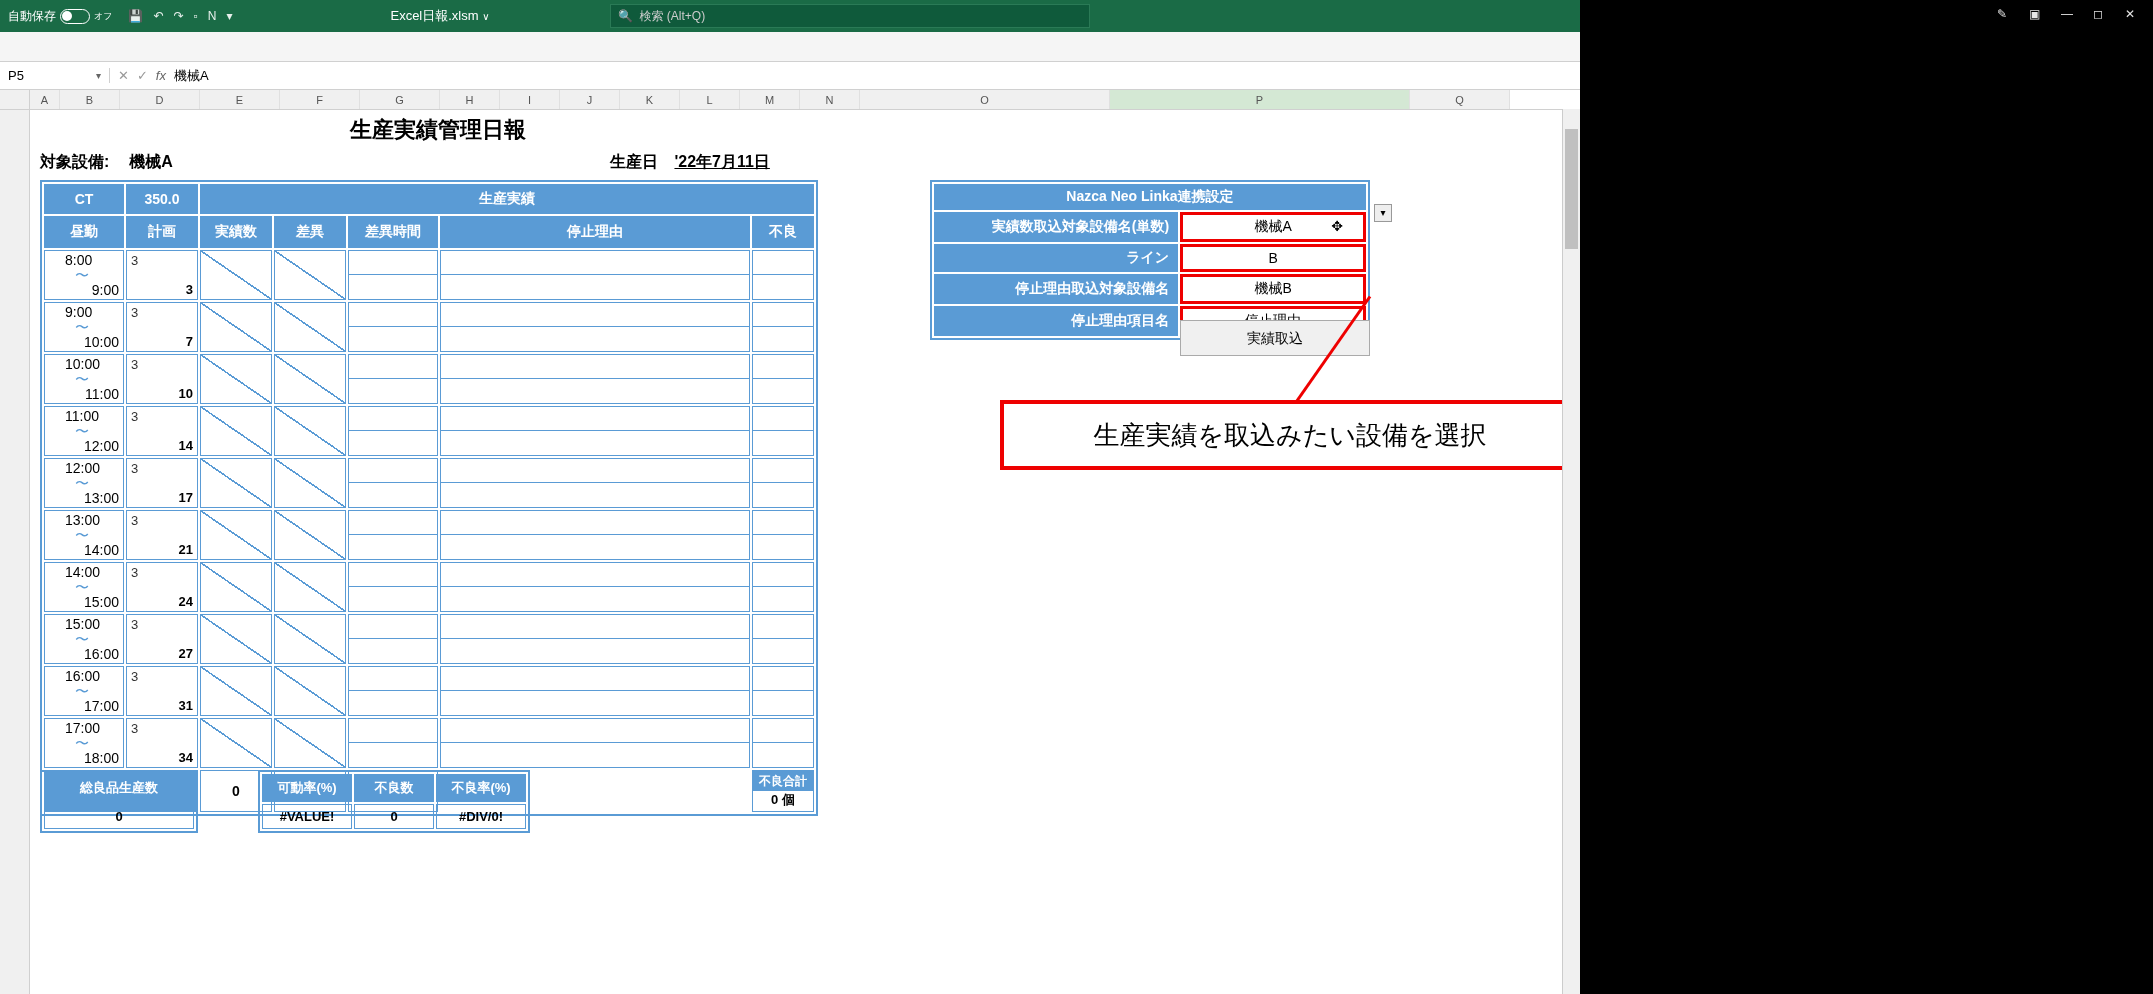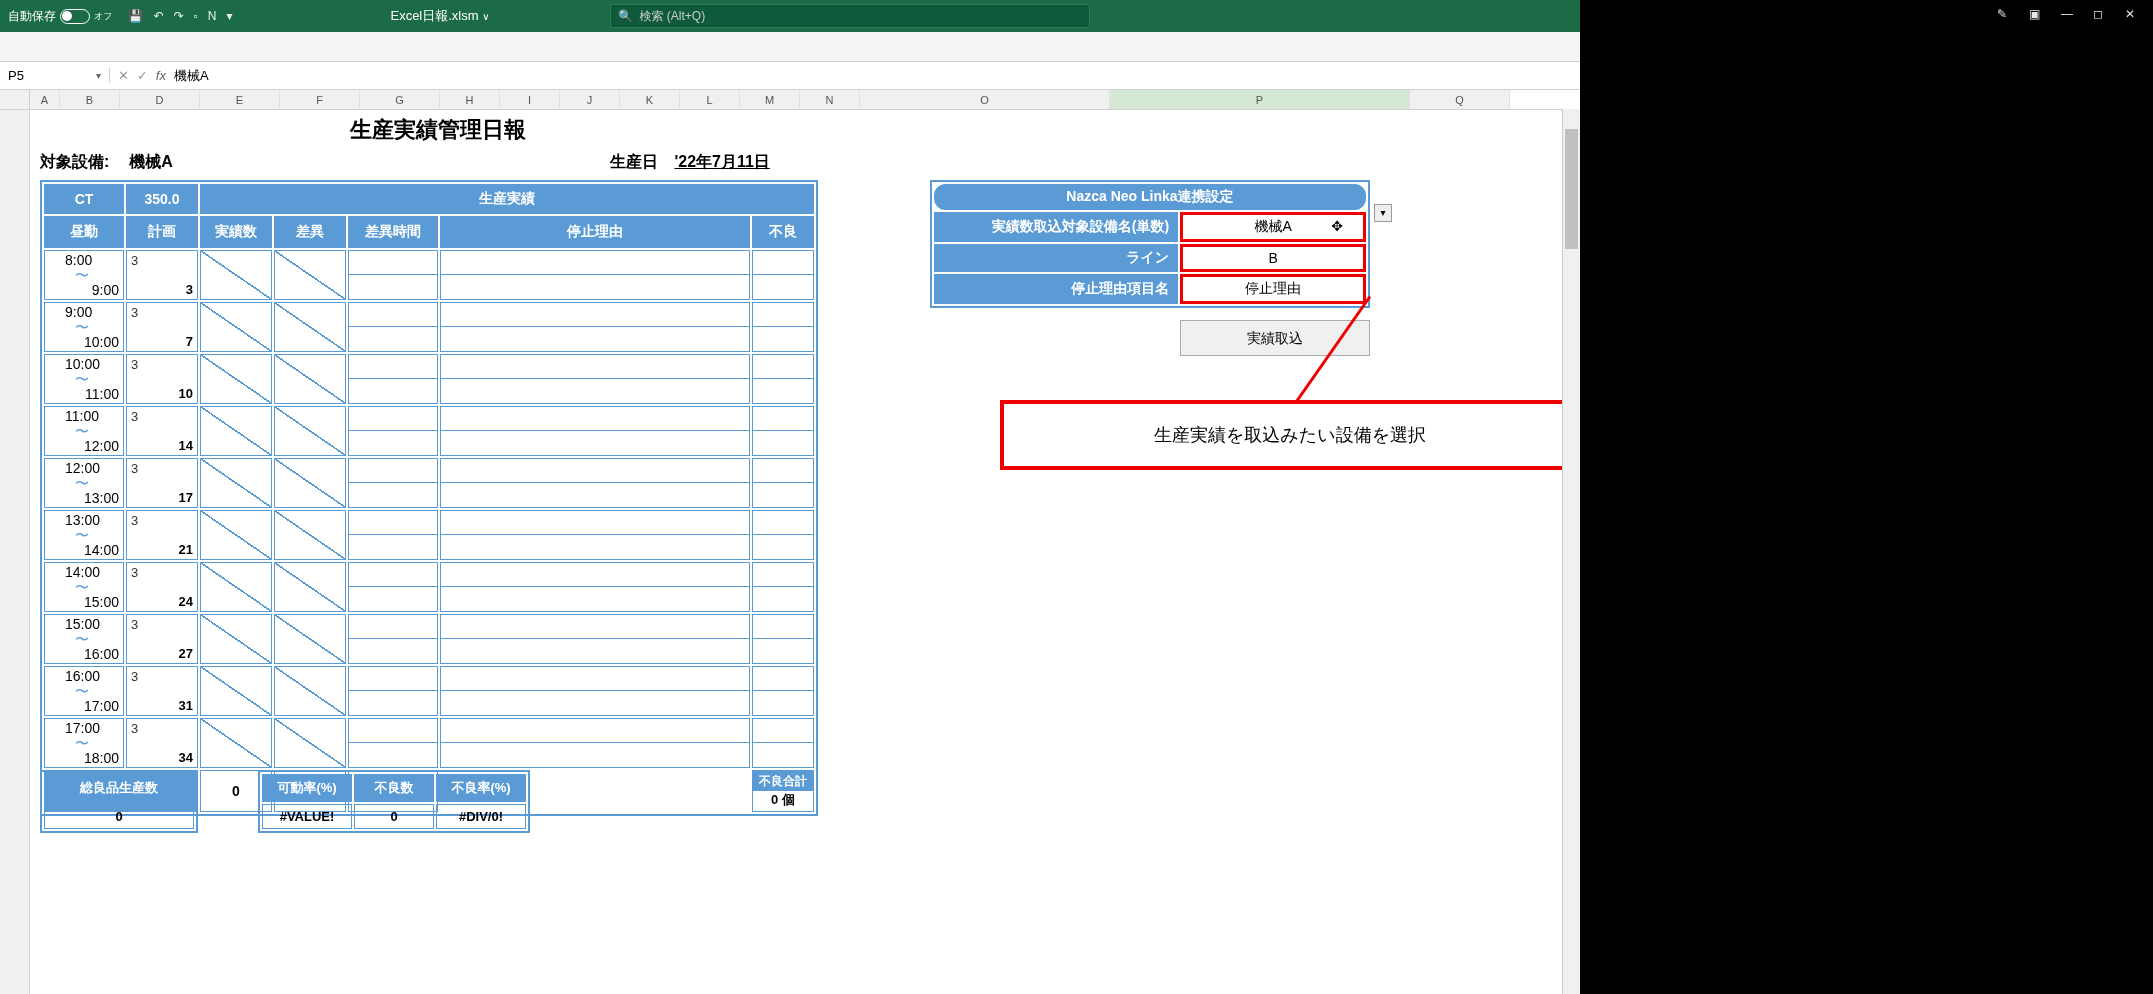--- a/index.html
+++ b/index.html
@@ -66,28 +66,28 @@
 
 
 .bottab { position:absolute; border:2px solid #5a9bd5; }
 .bottab th { background:#5a9bd5; color:#fff; font-size:13px; padding:4px 8px; border:1px solid #5a9bd5;}
 .bottab td { text-align:center; font-size:13px; padding:4px 8px; border:1px solid #5a9bd5; font-weight:bold;}
 
 
 .nazca { position:absolute; left:900px; top:70px; width:440px; border:2px solid #5a9bd5;}
 .nazca th { background:#5a9bd5; color:#fff; font-size:14px; padding:3px 8px; text-align:right; border:1px solid #5a9bd5;}
 .nazca td { font-size:14px; padding:3px 8px; text-align:center; border:1px solid #5a9bd5;}
-.nazca .title { text-align:center; font-weight:bold;border-radius:11px;}
+.nazca .title { text-align:center; font-weight:bold;}
 .redbox { border:3px solid #e00 !important; }
 .dd-btn { position:absolute; left:1344px; top:94px; width:18px; height:18px; border:1px solid #999; background:#eee; font-size:10px; text-align:center; line-height:16px;}
 
 .importbtn { position:absolute; left:1150px; top:210px; width:190px; height:36px; border:1px solid #aaa; background:#f0f0f0; font-size:14px; text-align:center; line-height:34px;}
 
 
-.callout { position:absolute; left:970px; top:290px; width:580px; height:70px; border:4px solid #e00; background:#fff; font-size:18px; display:flex; align-items:center; justify-content:center; font-weight:500;}
+.callout { position:absolute; left:970px; top:290px; width:580px; height:70px; border:4px solid #e00; background:#fff; font-size:26px; display:flex; align-items:center; justify-content:center; font-weight:500;}
 .callout-line { position:absolute; border-top:3px solid #e00; transform-origin: left center; }
 
 
 .blackside { position:absolute; right:0; top:0; width:573px; height:994px; background:#000;}
 
 
 .vscroll { position:absolute; right:573px; top:109px; width:18px; height:885px; background:#f0f0f0; border-left:1px solid #ccc;}
 .vscroll .thumb { position:absolute; top:20px; left:2px; right:2px; height:120px; background:#c0c0c0;}
 </style>
 </head>
@@ -502,20 +502,24 @@
         <td class="redbox" style="width:190px;position:relative;">
           <span>機械A</span>
           <span style="position:absolute;right:20px;top:3px;">✥</span>
         </td>
       </tr>
       <tr>
         <th>ライン</th>
         <td class="redbox">B</td>
       </tr>
       <tr>
+        <th>停止理由取込対象設備名</th>
+        <td class="redbox">機械B</td>
+      </tr>
+      <tr>
         <th>停止理由項目名</th>
         <td class="redbox">停止理由</td>
       </tr>
     </tbody>
       </table>
     <div class="dd-btn">▾</div>
 
     <div class="importbtn">実績取込</div>
 
     <div class="callout-line" style="left:1340px; top:185px; width:200px; transform:rotate(125deg);"></div>

